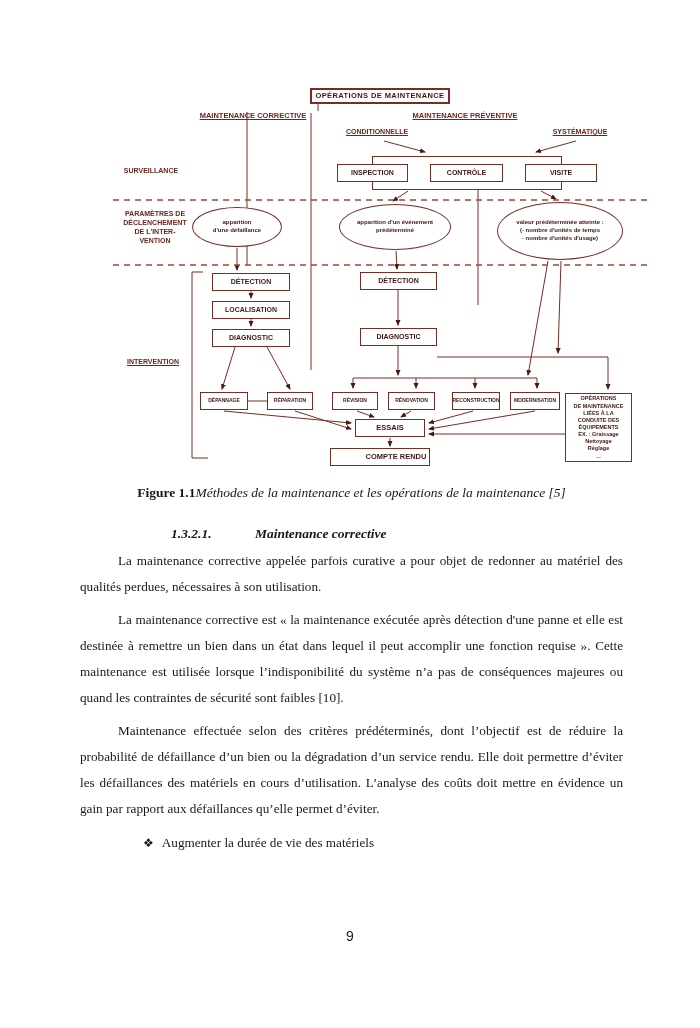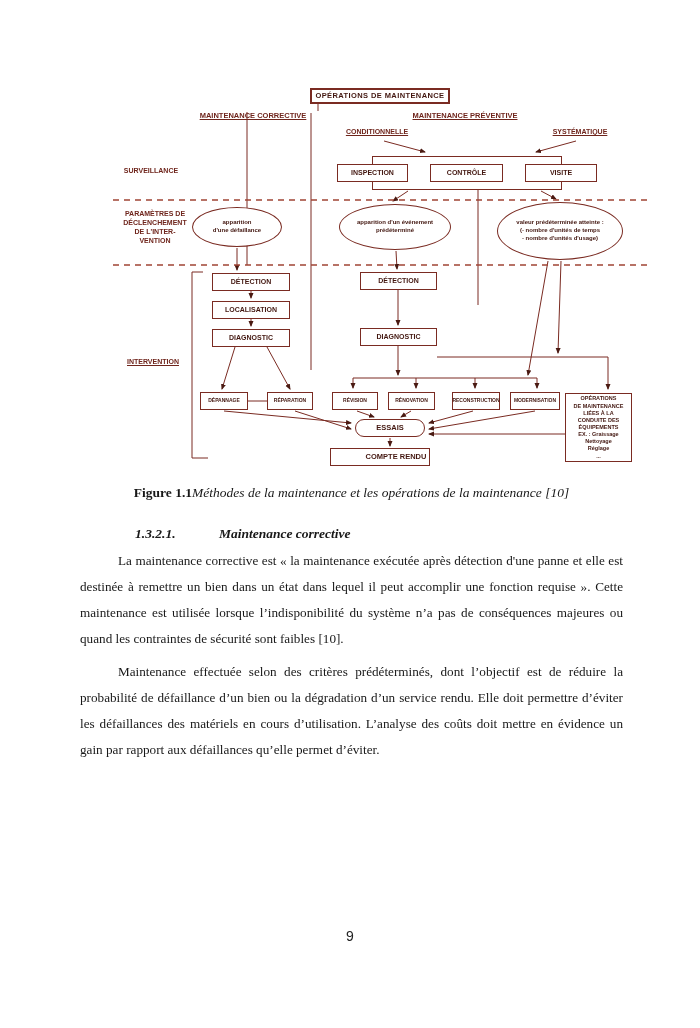--- a/index.html
+++ b/index.html
@@ -22,21 +22,21 @@
        font:bold 6px/1.3 "Liberation Sans","DejaVu Sans",sans-serif;white-space:pre-line;
        display:flex;align-items:center;justify-content:center;text-align:center;box-sizing:border-box;}
   .dsm{font-size:5px;line-height:1.05;}
   .dops{font-size:5.5px;line-height:1.3;white-space:pre-line;padding:2px 1px;}
 
   
   .textblock{position:absolute;left:80px;top:483px;width:543px;}
   .caption{margin:0;text-align:center;font-size:13.5px;line-height:20px;}
   .caption b{}
   .caption i{font-style:italic;}
-  .sheading{margin:21px 0 4px 55px;font-size:13.5px;line-height:20px;font-weight:bold;font-style:italic;}
+  .sheading{margin:21px 0 4px 91px;font-size:13.5px;line-height:20px;font-weight:bold;font-style:italic;}
   .sheading .num{margin-right:40px;}
   .par{margin:0 0 7px 0;font-size:13.2px;line-height:26px;text-align:justify;text-indent:38px;}
   .par.last{margin-bottom:0;}
   .buts{margin:10px 0 0 0;font-size:13.2px;line-height:26px;text-indent:33px;}
   .bulletline{margin:8px 0 0 63px;font-size:13.2px;line-height:26px;}
   .bulletline .glyph{margin-right:8px;font-size:12px;}
   .pageno{position:absolute;left:0;top:928px;width:700px;text-align:center;
           font-size:14px;font-family:"Liberation Sans","DejaVu Sans",sans-serif;color:#222;}
 </style>
 </head>
@@ -139,35 +139,39 @@
     <div class="dbx dops" style="left:470px;top:308px;width:67px;height:69px;">OPÉRATIONS
 DE MAINTENANCE
 LIÉES À LA
 CONDUITE DES
 ÉQUIPEMENTS
 EX. : Graissage
 Nettoyage
 Réglage
 ...</div>
 
-    <div class="dbx" style="left:260px;top:334px;width:70px;height:18px;font-size:7.5px;border-radius:9px;">ESSAIS</div>
+    <div class="dbx" style="left:260px;top:334px;width:70px;height:18px;font-size:7.5px;">ESSAIS</div>
     <div class="dbx" style="left:235px;top:363px;width:100px;height:18px;font-size:7.5px;padding-left:32px;">COMPTE RENDU</div>
   </div>
 
   <div class="textblock">
 
     <p class="caption">
-      <b>Figure 1.1</b><i>Méthodes de la maintenance et les opérations de la maintenance [10]</i>
+      <b>Figure 1.1</b><i>Méthodes de la maintenance et les opérations de la maintenance [5]</i>
     </p>
 
     <div class="sheading">
       <span class="num">1.3.2.1.</span>
       <span>Maintenance corrective</span>
     </div>
+    <p class="par">La maintenance corrective appelée parfois curative a pour objet de redonner au matériel des qualités perdues, nécessaires à son utilisation.</p>
     <p class="par">La maintenance corrective est « la maintenance exécutée après détection d'une panne et elle est destinée à remettre un bien dans un état dans lequel il peut accomplir une fonction requise ». Cette maintenance est utilisée lorsque l’indisponibilité du système n’a pas de conséquences majeures ou quand les contraintes de sécurité sont faibles [10].</p>
 
     <p class="par last">Maintenance effectuée selon des critères prédéterminés, dont l’objectif est de réduire la probabilité de défaillance d’un bien ou la dégradation d’un service rendu. Elle doit permettre d’éviter les défaillances des matériels en cours d’utilisation. L’analyse des coûts doit mettre en évidence un gain par rapport aux défaillances qu’elle permet d’éviter.</p>
 
 
+    <div class="bulletline">
+      <span class="glyph">❖</span><span>Augmenter la durée de vie des matériels</span>
+    </div>
   </div>
 
   <div class="pageno">9</div>
 </div>
 
 </body></html>

